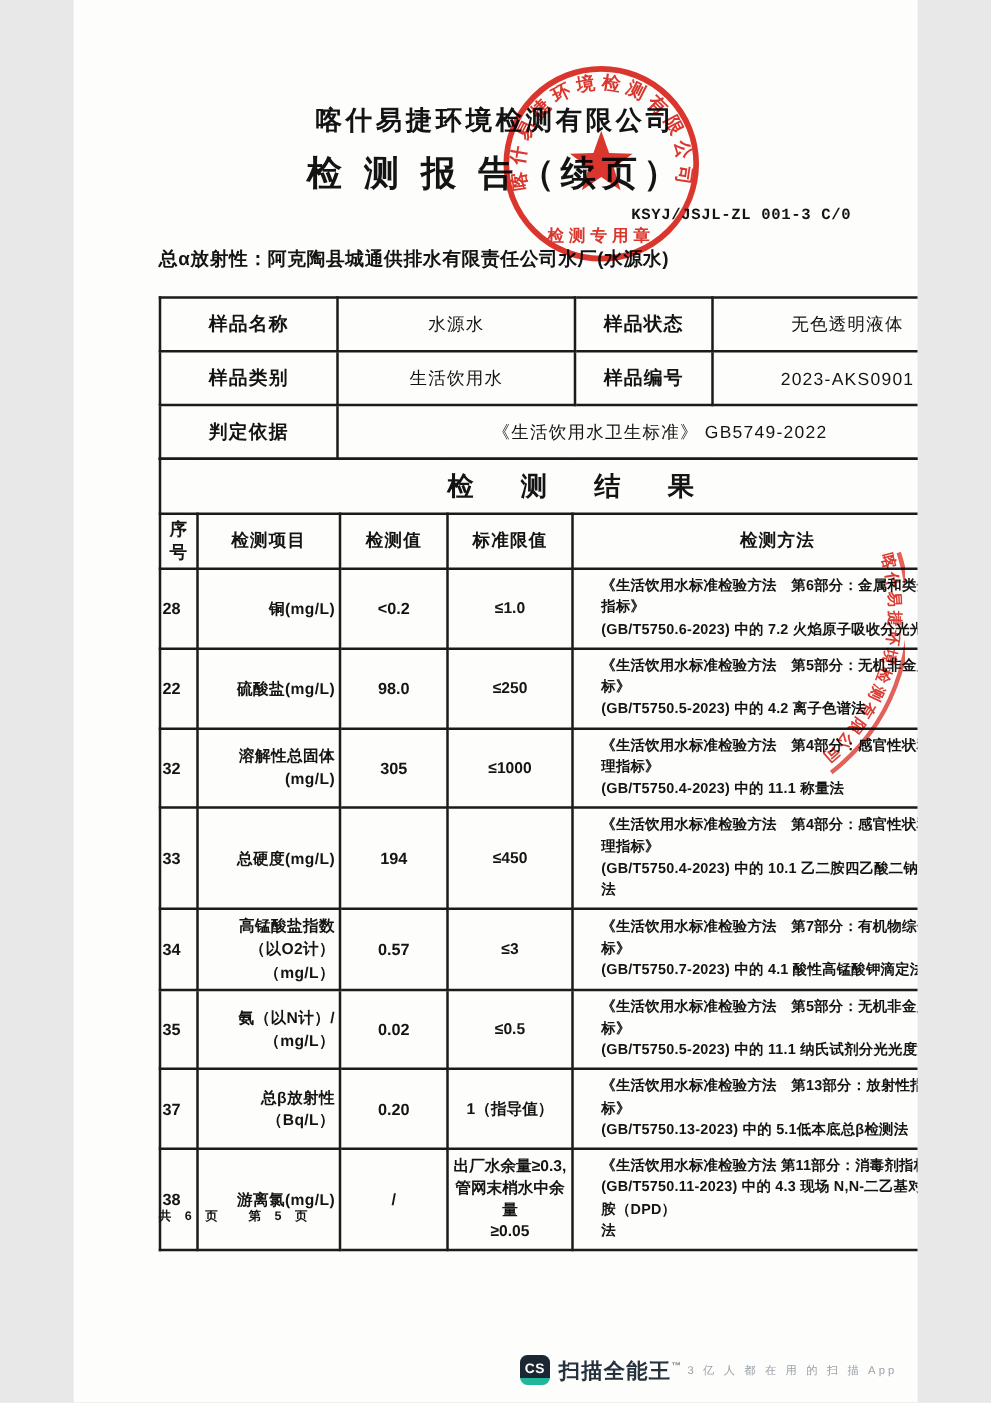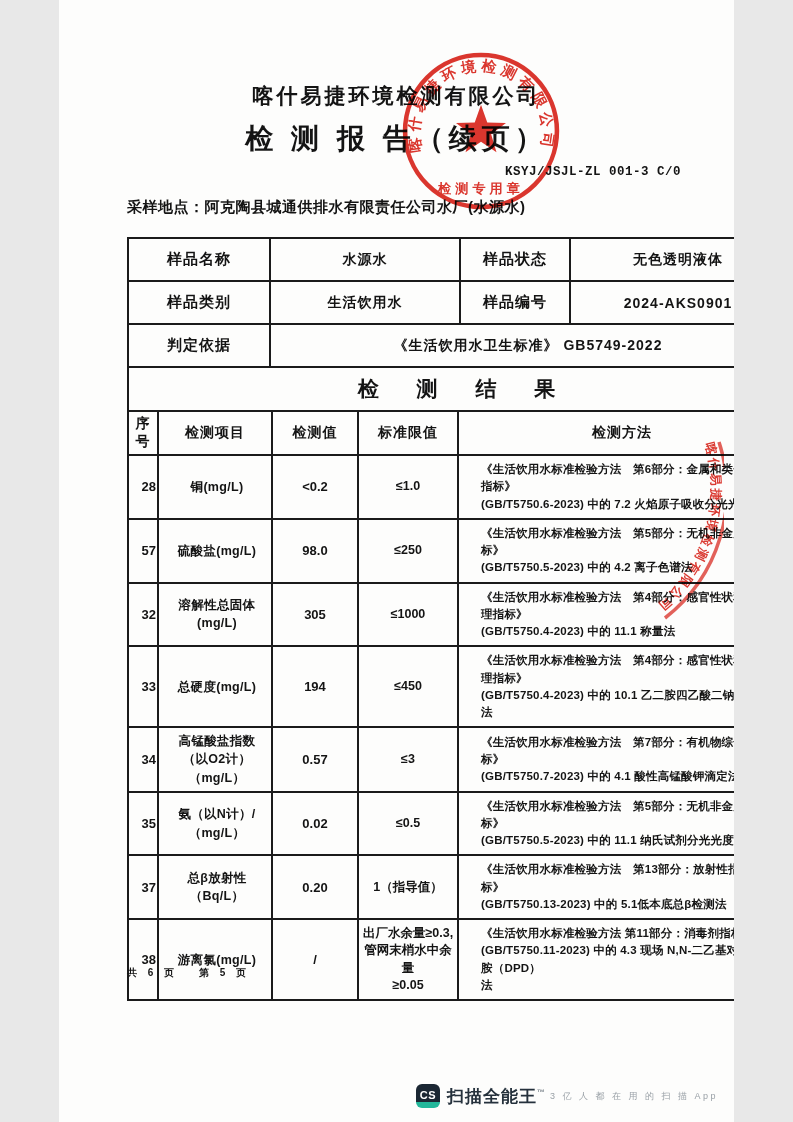--- a/index.html
+++ b/index.html
@@ -38,30 +38,30 @@
   .side-stamp{
     position:absolute;top:438px;right:10px;width:85px;height:185px;
     mix-blend-mode:multiply;opacity:.9;z-index:5;pointer-events:none;
   }
   
   .tables{position:absolute;top:237px;left:68px;width:658px;}
   table{border-collapse:collapse;table-layout:fixed;width:658px;}
   td,th{border:2px solid #1b1b1b;overflow:hidden;}
   .info-table td{height:39px;text-align:center;}
   .info-label{font-size:15px;font-weight:700;letter-spacing:1px;}
-  .info-value{font-size:14px;font-weight:700;letter-spacing:1px;}
+  .info-value{font-size:14px;font-weight:400;letter-spacing:1px;}
   .results-table{margin-top:-2px;}
   .section-title-row th{
     height:40px;font-size:21px;font-weight:700;letter-spacing:16px;
     text-align:center;padding-left:16px;
   }
   .cols th{height:40px;font-size:14px;font-weight:700;letter-spacing:1px;text-align:center;}
-  .c-no{text-align:right;font-size:13px;font-weight:600;}
+  .c-no{text-align:left;font-size:13px;font-weight:600;}
   .c-item{
-    text-align:center;padding:4px 3px 4px 7px;font-size:12.5px;font-weight:700;
+    text-align:right;padding:4px 3px 4px 7px;font-size:12.5px;font-weight:700;
     white-space:pre-line;line-height:1.45;letter-spacing:0.3px;
   }
   .c-val{text-align:center;font-size:13px;font-weight:600;margin-left:28px;}
   .c-limit{text-align:center;font-size:12.5px;font-weight:600;white-space:pre-line;line-height:1.4;}
   .c-method{
     text-align:left;padding:5px 22px;font-size:11.5px;font-weight:700;
     white-space:pre-line;line-height:1.5;letter-spacing:0.2px;
   }
   .results-table td{height:40px;}
   
@@ -87,21 +87,21 @@
 </style>
 </head>
 <body>
 
 <div class="page">
 
   <div class="company-title">喀什易捷环境检测有限公司</div>
   <div class="report-title">检 测 报 告（续页）</div>
   <div class="doc-code">KSYJ/JSJL-ZL 001-3 C/0</div>
   <div class="sampling-line">
-    <span>采样地点：</span><span>阿克陶县城通供排水有限责任公司水厂(水源水)</span>
+    <span>总α放射性：</span><span>阿克陶县城通供排水有限责任公司水厂(水源水)</span>
   </div>
 
   <svg class="stamp" viewBox="0 0 160 160">
     <circle cx="80" cy="80" r="75" fill="none" stroke="#d9251c" stroke-width="4.5"></circle>
     <path id="stampArc" d="M 24 106 A 61 61 0 1 1 136 106" fill="none"></path>
     <text font-size="14.5" fill="#d9251c" font-weight="bold" letter-spacing="4.5">
       <textPath href="#stampArc" startOffset="50%" text-anchor="middle">喀什易捷环境检测有限公司</textPath>
     </text>
     <polygon fill="#d9251c" points="80,54 86.2,71.5 104.7,72 90,83.2 95.3,101 80,90.5 64.7,101 70,83.2 55.3,72 73.8,71.5"></polygon>
     <text x="80" y="141" text-anchor="middle" font-size="13" fill="#d9251c" font-weight="bold" letter-spacing="4">检测专用章</text>
@@ -130,21 +130,21 @@
             <td class="info-label">样品名称</td>
             <td class="info-value">水源水</td>
             <td class="info-label">样品状态</td>
             <td class="info-value">无色透明液体</td>
           </tr>
 
           <tr>
             <td class="info-label">样品类别</td>
             <td class="info-value">生活饮用水</td>
             <td class="info-label">样品编号</td>
-            <td class="info-value">2024-AKS0901</td>
+            <td class="info-value">2023-AKS0901</td>
           </tr>
         </tbody>
       <tbody>
         <tr>
           <td class="info-label">判定依据</td>
           <td class="info-value" colspan="3">《生活饮用水卫生标准》 GB5749-2022</td>
         </tr>
       </tbody>
     </table>
 
@@ -175,21 +175,21 @@
             <td class="c-item">铜(mg/L)</td>
             <td class="c-val">&lt;0.2</td>
             <td class="c-limit">≤1.0</td>
             <td class="c-method">《生活饮用水标准检验方法　第6部分：金属和类金属指标》
 (GB/T5750.6-2023) 中的 7.2 火焰原子吸收分光光度法</td>
           </tr>
 
 
 
           <tr>
-            <td class="c-no">57</td>
+            <td class="c-no">22</td>
             <td class="c-item">硫酸盐(mg/L)</td>
             <td class="c-val">98.0</td>
             <td class="c-limit">≤250</td>
             <td class="c-method">《生活饮用水标准检验方法　第5部分：无机非金属指标》
 (GB/T5750.5-2023) 中的 4.2 离子色谱法</td>
           </tr>
 
           <tr>
             <td class="c-no">32</td>
             <td class="c-item">溶解性总固体

